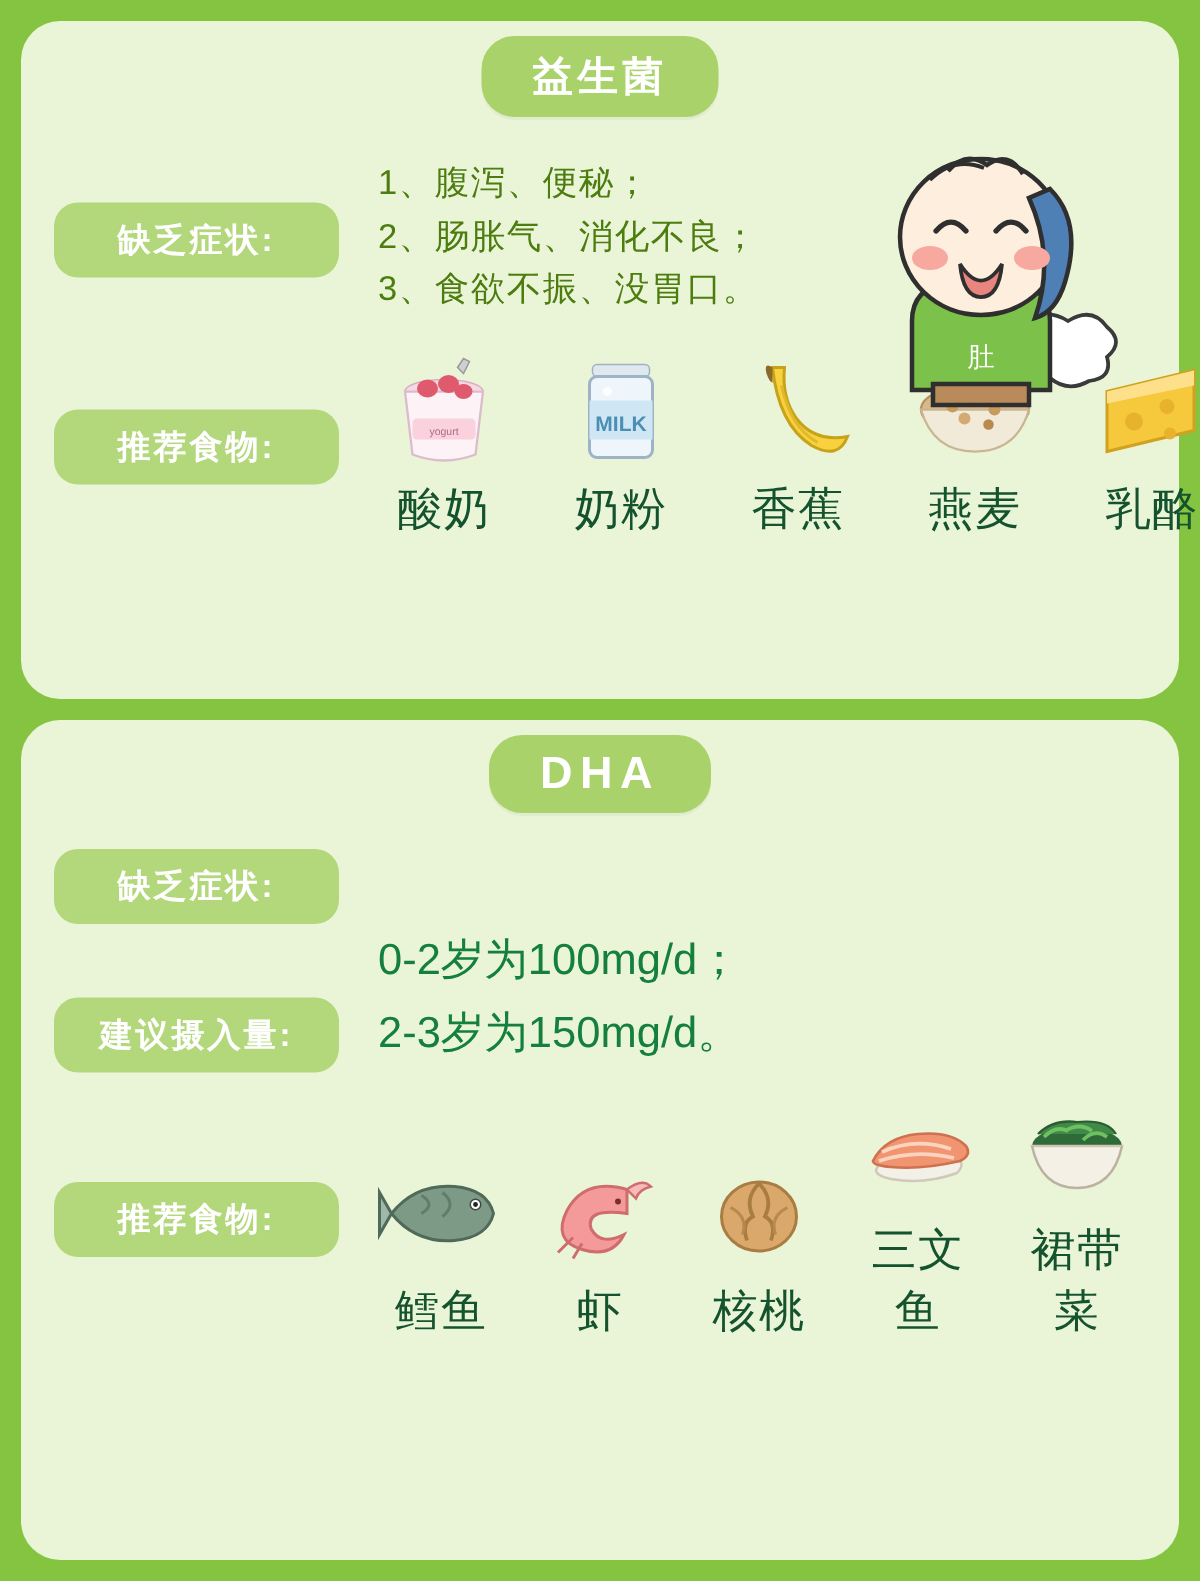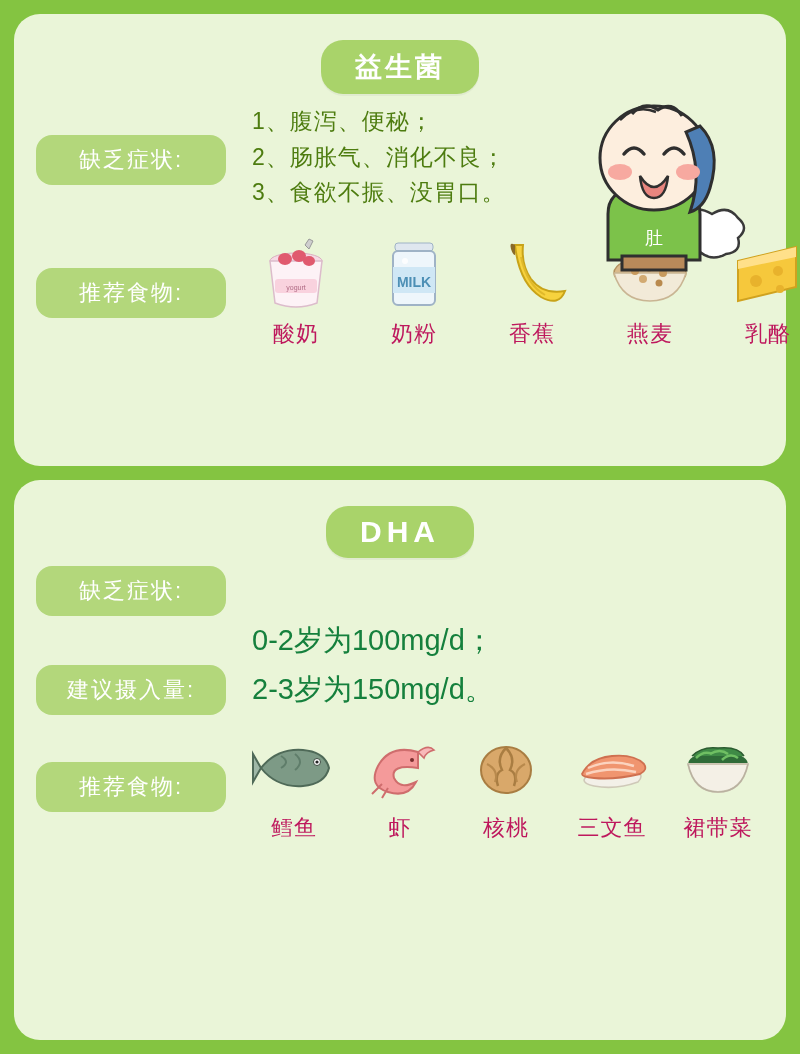--- a/index.html
+++ b/index.html
@@ -21,41 +21,41 @@
     border-radius: 26px;
     position: relative;
     padding: 14px 22px 18px 22px;
   }
   .card.probiotics { height: 452px; }
   .card.dha { flex: 1; }
 
   
   .title-pill {
     position: absolute;
-    top: 26px;
+    top: 10px;
     left: 50%;
     transform: translateX(-50%);
     background: #a9d36a;
     color: #ffffff;
     font-size: 27px;
     font-weight: bold;
     letter-spacing: 3px;
     padding: 9px 34px;
     border-radius: 22px;
     white-space: nowrap;
     box-shadow: 0 2px 0 rgba(0,0,0,0.04);
   }
   .title-pill.dha-title { letter-spacing: 5px; font-size: 30px; }
 
   
   .label-pill {
     background: #b3d77b;
     color: #ffffff;
     font-size: 22px;
-    font-weight: normal;
+    font-weight: bold;
     letter-spacing: 2px;
     padding: 10px 14px;
     border-radius: 16px;
     white-space: nowrap;
     text-align: center;
     min-width: 190px;
   }
 
   .row {
     display: flex;
@@ -90,22 +90,22 @@
     text-align: center;
   }
   .food .art {
     height: 74px;
     display: flex;
     align-items: center;
     justify-content: center;
   }
   .food .cap {
     margin-top: 8px;
-    font-size: 22px;
-    color: #be185d;
+    font-size: 30px;
+    color: #14532d;
     letter-spacing: 1px;
   }
 
   
   .dha-symptom-row { margin-top: 72px; align-items: center; }
   .dha-symptom-row .symptom-lines { font-size: 22px; line-height: 1.6; }
   .intake-row { align-items: flex-end; }
   .intake-lines {
     font-size: 29px;
     color: #15803d;

